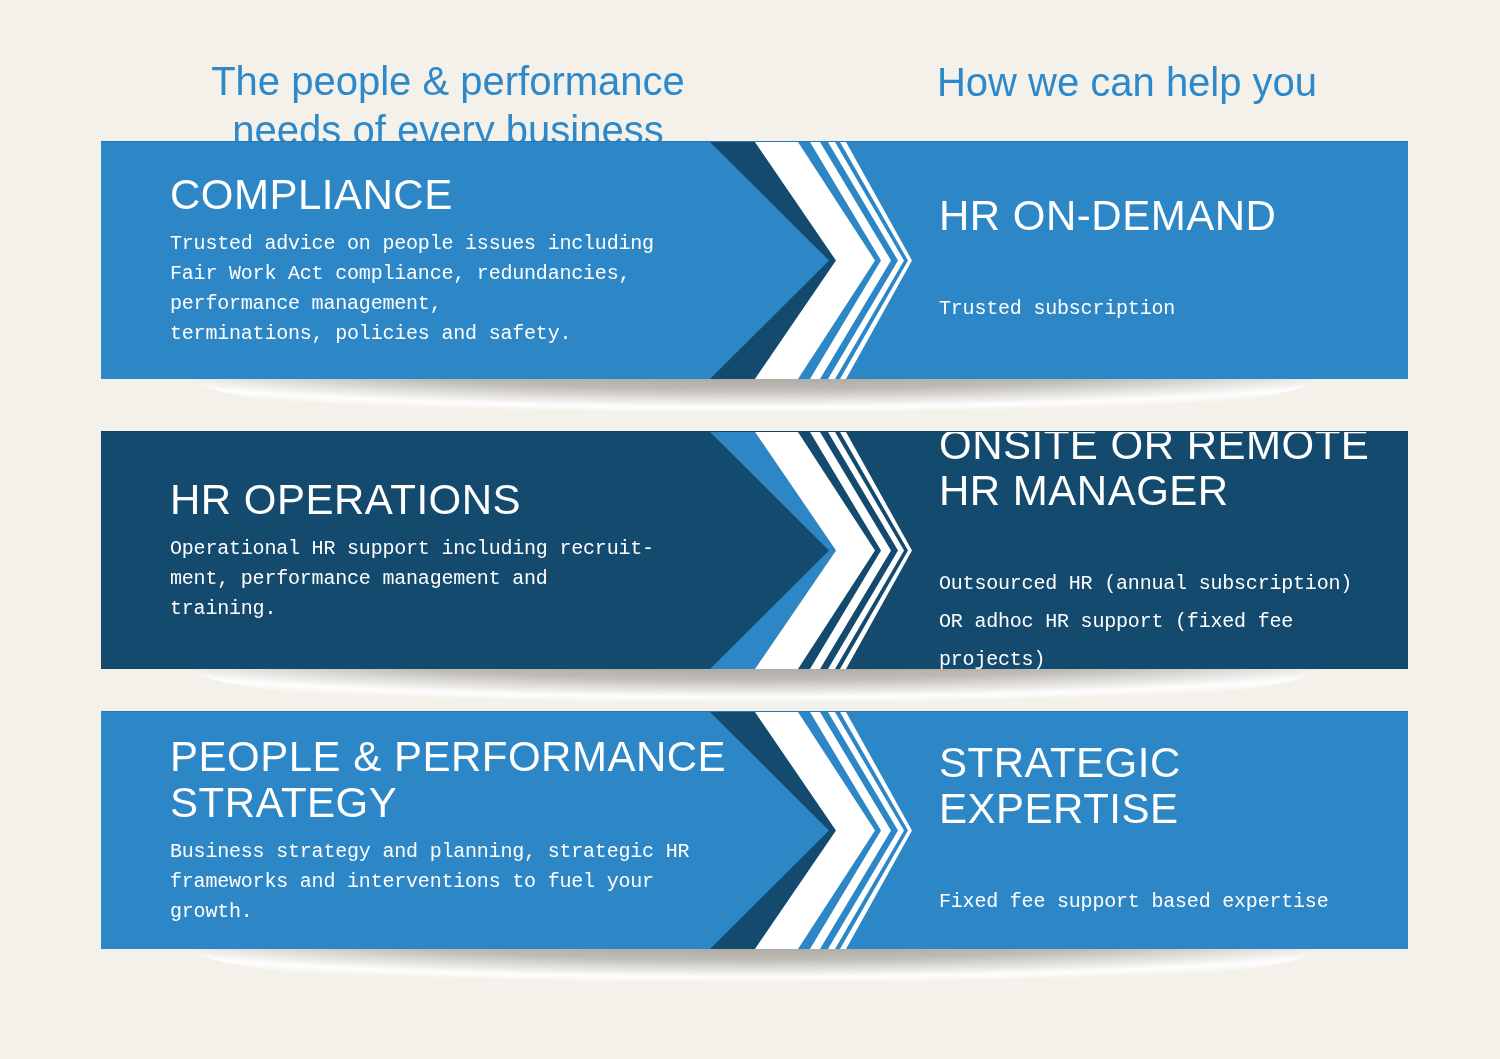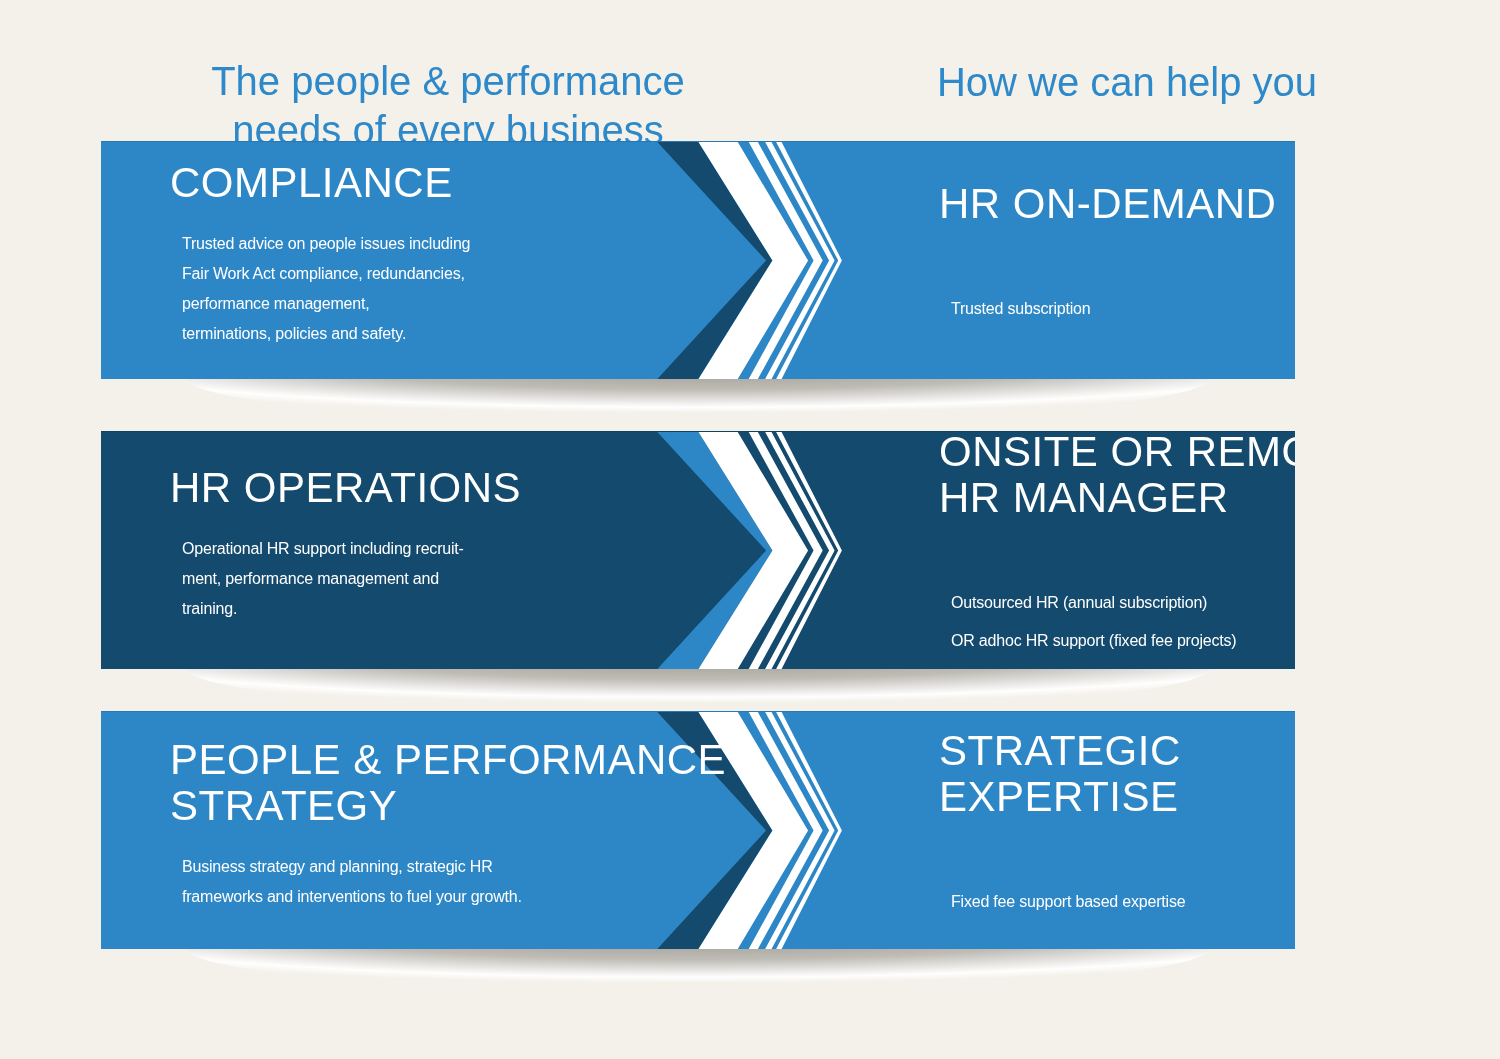--- a/index.html
+++ b/index.html
@@ -18,21 +18,21 @@
     color:var(--header-blue,#2d89ca);
     font-size:40px;line-height:49px;font-weight:400;
     text-align:center;white-space:pre-line;
     letter-spacing:0px;
   }
   .col-heading.left{left:128px;top:33px;width:640px;margin-top:24px;}
   .col-heading.right{left:827px;top:58px;width:600px;}
 
   
   .banner{
-    position:absolute;left:101px;width:1194px;height:238px;
+    position:absolute;left:101px;width:1307px;height:238px;
   }
   .banner-face{
     position:absolute;inset:0;overflow:hidden;
     border-top:1px solid rgba(0,0,0,0.10);
   }
   .theme-light .banner-face{background:var(--blue,#2d87c6);}
   .theme-dark  .banner-face{background:var(--navy,#134a6e);}
   .banner.row-1{top:141px;}
   .banner.row-2{top:431px;}
   .banner.row-3{top:711px;}
@@ -61,22 +61,22 @@
     color:#ffffff;
   }
   .panel.need{left:69px;width:560px;}
   .panel.service{left:838px;width:470px;gap:40px;}
   .panel h2{
     margin:0 0 11px 0;
     font-size:42px;line-height:46px;font-weight:400;
     letter-spacing:0.5px;white-space:pre-line;
   }
   .panel p{
-    margin:12px;font-size:16px;line-height:30px;font-weight:400;
-    letter-spacing:-0.2px;white-space:pre-line;
+    margin:0;font-size:20px;line-height:30px;font-weight:400;
+    letter-spacing:-0.2px;white-space:pre-line;font-family:Liberation Mono, monospace;
   }
   .panel.service p{line-height:38px;}
 </style>
 </head>
 <body>
 
 <div class="stage">
 
   <div class="col-heading left">The people &amp; performance
 needs of every business</div>

